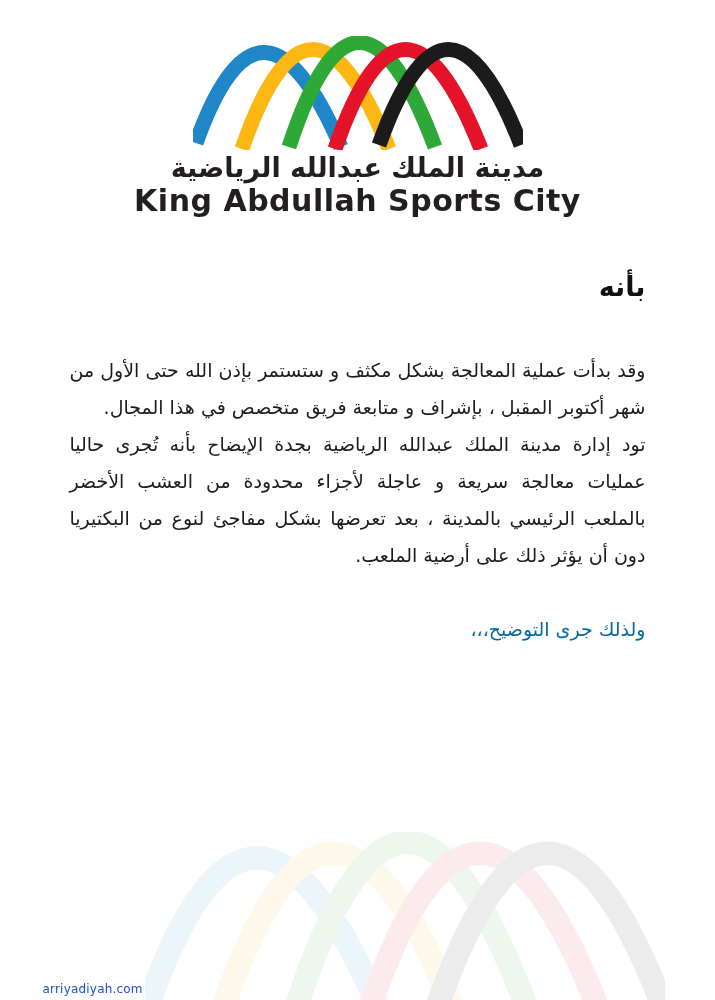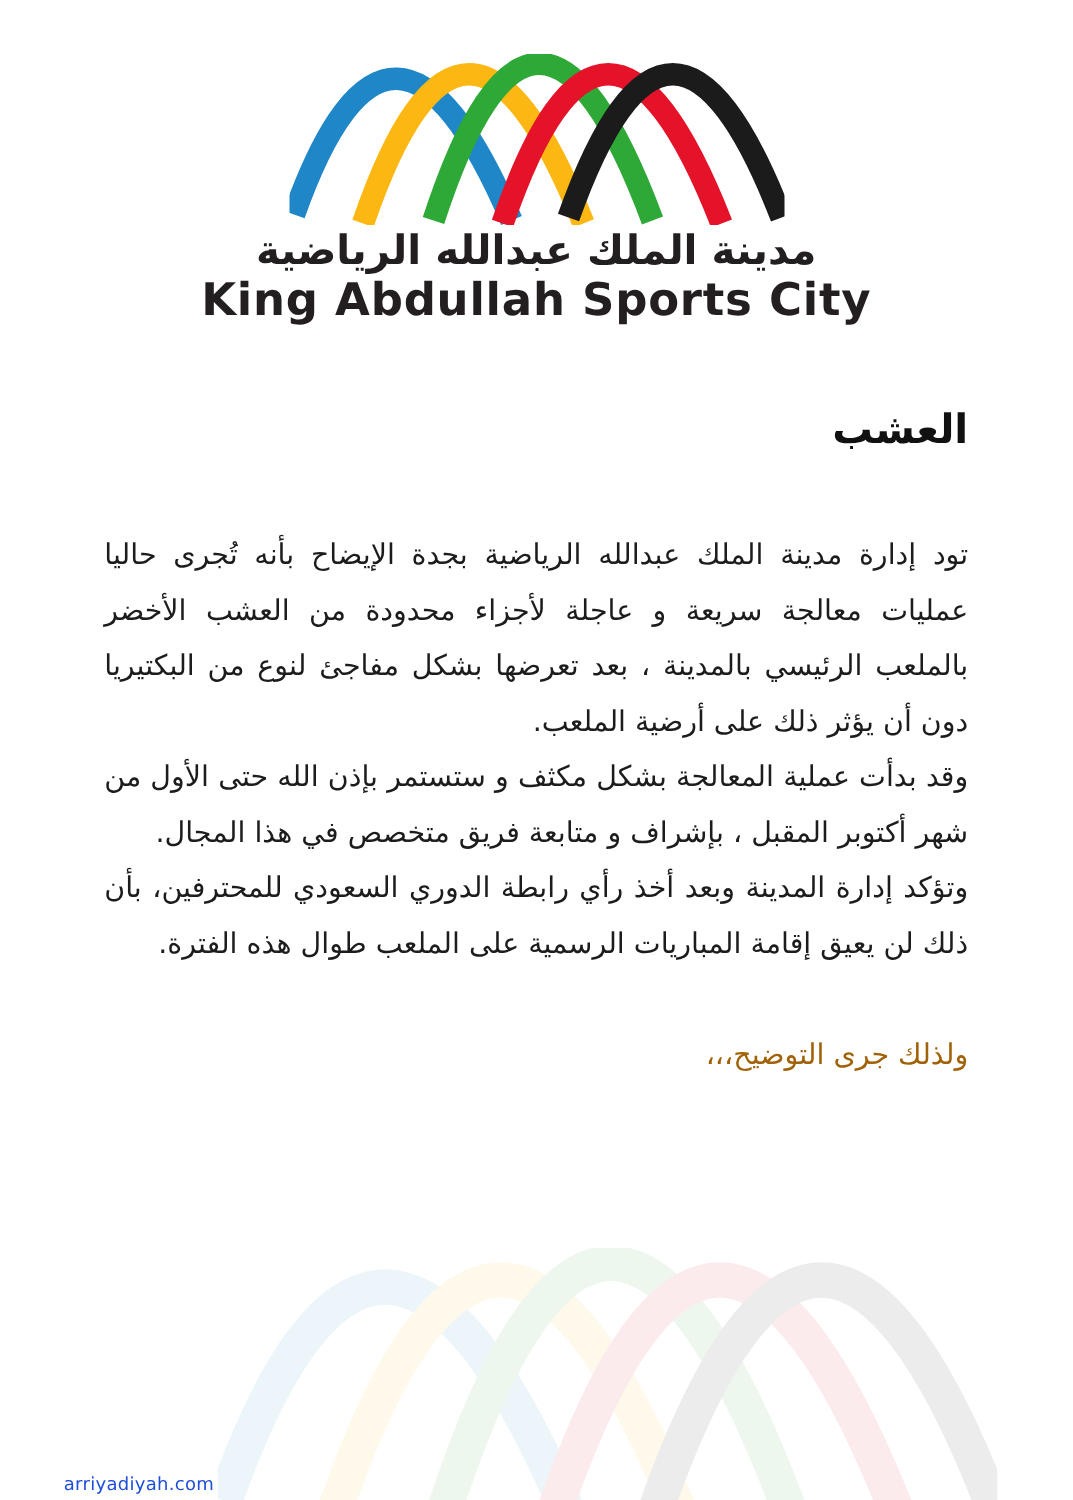--- a/index.html
+++ b/index.html
@@ -63,21 +63,21 @@
     font-size: 19px;
     line-height: 37px;
     text-align: justify;
     text-align-last: right;
     color: #1c1c1c;
   }
   .doc-closing {
     margin-top: 44px;
     font-size: 19px;
     text-align: right;
-    color: #a16207;
+    color: #0369a1;
   }
   
   .watermark {
     position: absolute;
     left: 105px;
     top: 832px;
     width: 520px;
     height: 180px;
     opacity: 0.08;
     pointer-events: none;
@@ -112,26 +112,25 @@
 
   <div class="header">
     <svg class="logo-svg" viewBox="0 0 330 114">
       <use href="#kasc-arches"></use>
     </svg>
     <div class="brand-arabic">مدينة الملك عبدالله الرياضية</div>
     <div class="brand-english">King Abdullah Sports City</div>
   </div>
 
   <div class="doc">
-    <div class="doc-heading">العشب</div>
+    <div class="doc-heading">بأنه</div>
 
     <div class="doc-body">
+      <p class="doc-paragraph">وقد بدأت عملية المعالجة بشكل مكثف و ستستمر بإذن الله حتى الأول من شهر أكتوبر المقبل ، بإشراف و متابعة فريق متخصص في هذا المجال.</p>
       <p class="doc-paragraph">تود إدارة مدينة الملك عبدالله الرياضية بجدة الإيضاح بأنه تُجرى حاليا عمليات معالجة سريعة و عاجلة لأجزاء محدودة من العشب الأخضر بالملعب الرئيسي بالمدينة ، بعد تعرضها بشكل مفاجئ لنوع من البكتيريا دون أن يؤثر ذلك على أرضية الملعب.</p>
-      <p class="doc-paragraph">وقد بدأت عملية المعالجة بشكل مكثف و ستستمر بإذن الله حتى الأول من شهر أكتوبر المقبل ، بإشراف و متابعة فريق متخصص في هذا المجال.</p>
-      <p class="doc-paragraph">وتؤكد إدارة المدينة وبعد أخذ رأي رابطة الدوري السعودي للمحترفين، بأن ذلك لن يعيق إقامة المباريات الرسمية على الملعب طوال هذه الفترة.</p>
     </div>
 
     <div class="doc-closing">ولذلك جرى التوضيح،،،</div>
   </div>
 
   <div class="watermark">
     <svg viewBox="0 0 330 114" preserveAspectRatio="xMidYMin meet">
       <use href="#kasc-arches"></use>
     </svg>
   </div>

